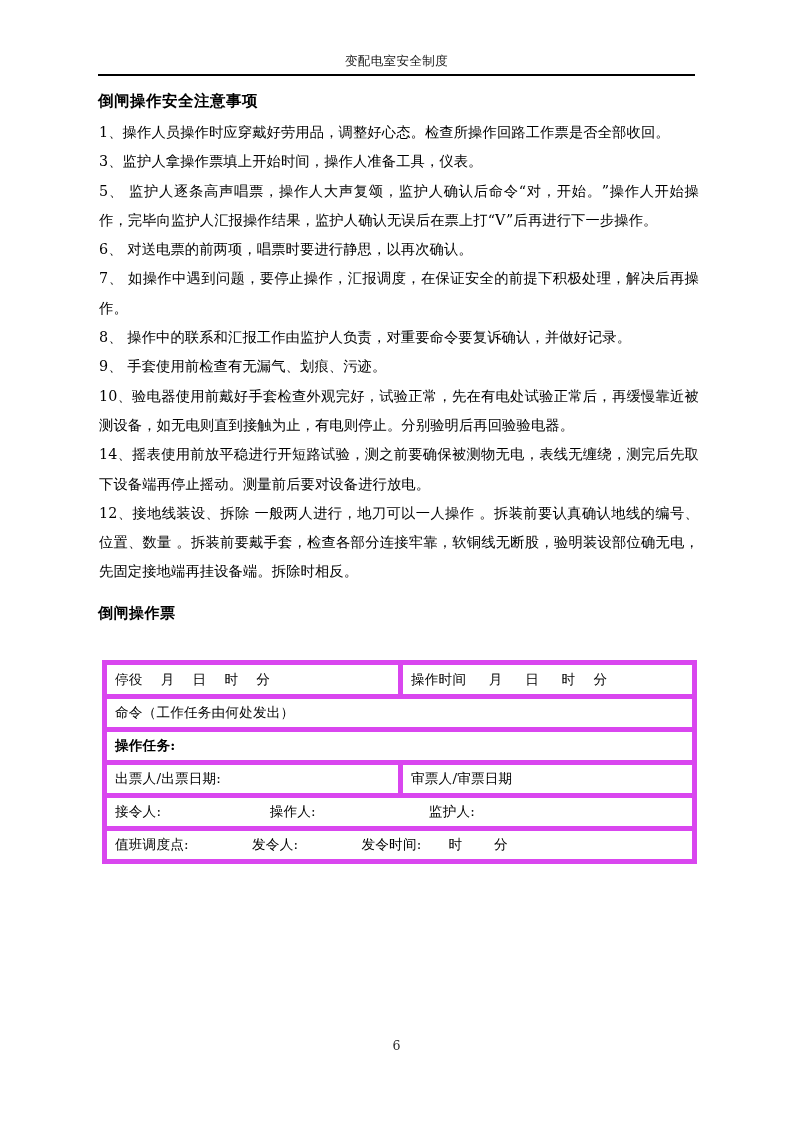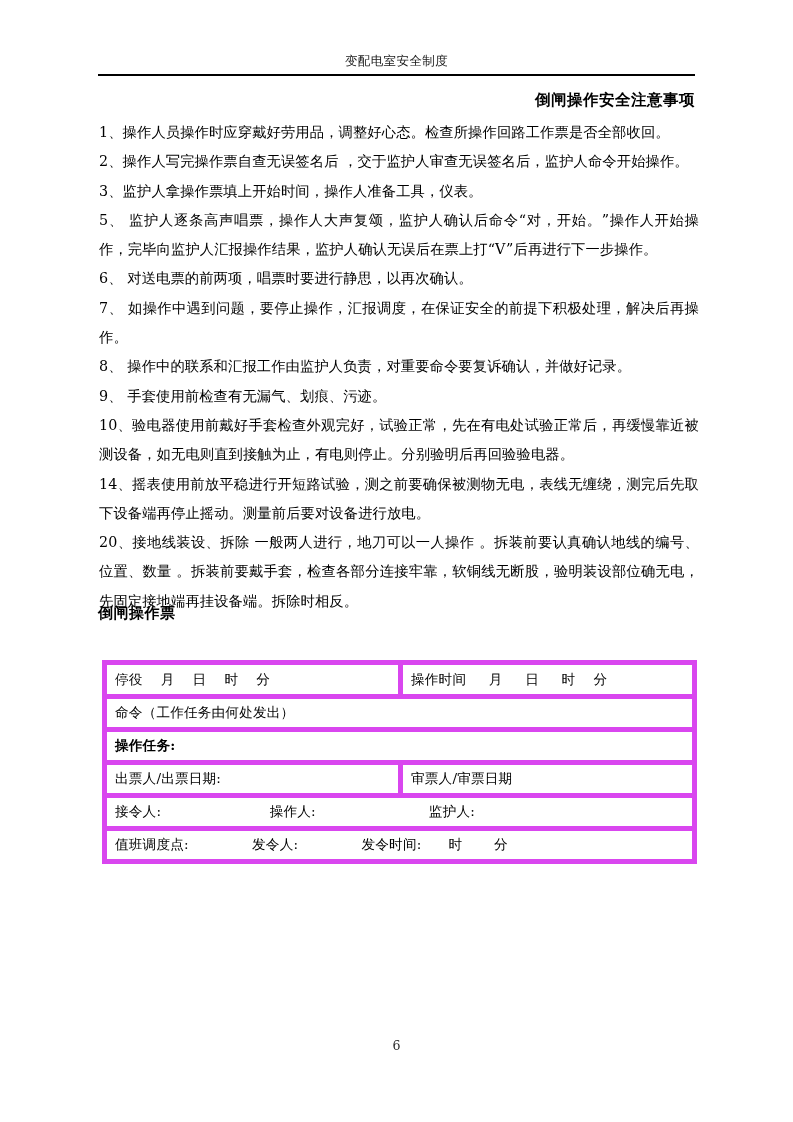--- a/index.html
+++ b/index.html
@@ -43,26 +43,25 @@
     border-top: 2px solid #000;
     width: 597px;
   }
 
   
   .doc-title {
     position: absolute;
     left: 98px;
     top: 90px;
     width: 597px;
-    text-align: right;
+    text-align: left;
     font-size: 15.5px;
     font-weight: bold;
     letter-spacing: 0.5px;
     line-height: 22px;
-    font-family: Liberation Mono, monospace;
   }
 
   
   .body-block {
     position: absolute;
     left: 99px;
     top: 118px;
     width: 600px;
   }
   .para {
@@ -131,30 +130,29 @@
 
   <div class="header-area">
     <div class="header-text">变配电室安全制度</div>
     <div class="header-rule"></div>
   </div>
 
   <div class="doc-title">倒闸操作安全注意事项</div>
 
   <div class="body-block" id="body-block">
       <p class="para">1、操作人员操作时应穿戴好劳用品，调整好心态。检查所操作回路工作票是否全部收回。</p>
-      <p class="para">2、操作人写完操作票自查无误签名后 ，交于监护人审查无误签名后，监护人命令开始操作。</p>
       <p class="para">3、监护人拿操作票填上开始时间，操作人准备工具，仪表。</p>
       <p class="para">5、 监护人逐条高声唱票，操作人大声复颂，监护人确认后命令“对，开始。”操作人开始操作，完毕向监护人汇报操作结果，监护人确认无误后在票上打“V”后再进行下一步操作。</p>
       <p class="para">6、 对送电票的前两项，唱票时要进行静思，以再次确认。</p>
       <p class="para">7、 如操作中遇到问题，要停止操作，汇报调度，在保证安全的前提下积极处理，解决后再操作。</p>
       <p class="para">8、 操作中的联系和汇报工作由监护人负责，对重要命令要复诉确认，并做好记录。</p>
       <p class="para">9、 手套使用前检查有无漏气、划痕、污迹。</p>
       <p class="para">10、验电器使用前戴好手套检查外观完好，试验正常，先在有电处试验正常后，再缓慢靠近被测设备，如无电则直到接触为止，有电则停止。分别验明后再回验验电器。</p>
       <p class="para">14、摇表使用前放平稳进行开短路试验，测之前要确保被测物无电，表线无缠绕，测完后先取下设备端再停止摇动。测量前后要对设备进行放电。</p>
-      <p class="para">20、接地线装设、拆除 一般两人进行，地刀可以一人操作 。拆装前要认真确认地线的编号、位置、数量 。拆装前要戴手套，检查各部分连接牢靠，软铜线无断股，验明装设部位确无电，先固定接地端再挂设备端。拆除时相反。</p>
+      <p class="para">12、接地线装设、拆除 一般两人进行，地刀可以一人操作 。拆装前要认真确认地线的编号、位置、数量 。拆装前要戴手套，检查各部分连接牢靠，软铜线无断股，验明装设部位确无电，先固定接地端再挂设备端。拆除时相反。</p>
     </div>
 
   <div class="ticket-title">倒闸操作票</div>
 
   <table class="ticket-table">
     <colgroup>
       <col style="width:296px">
       <col style="width:294px">
     </colgroup>
     <tbody id="ticket-body">

